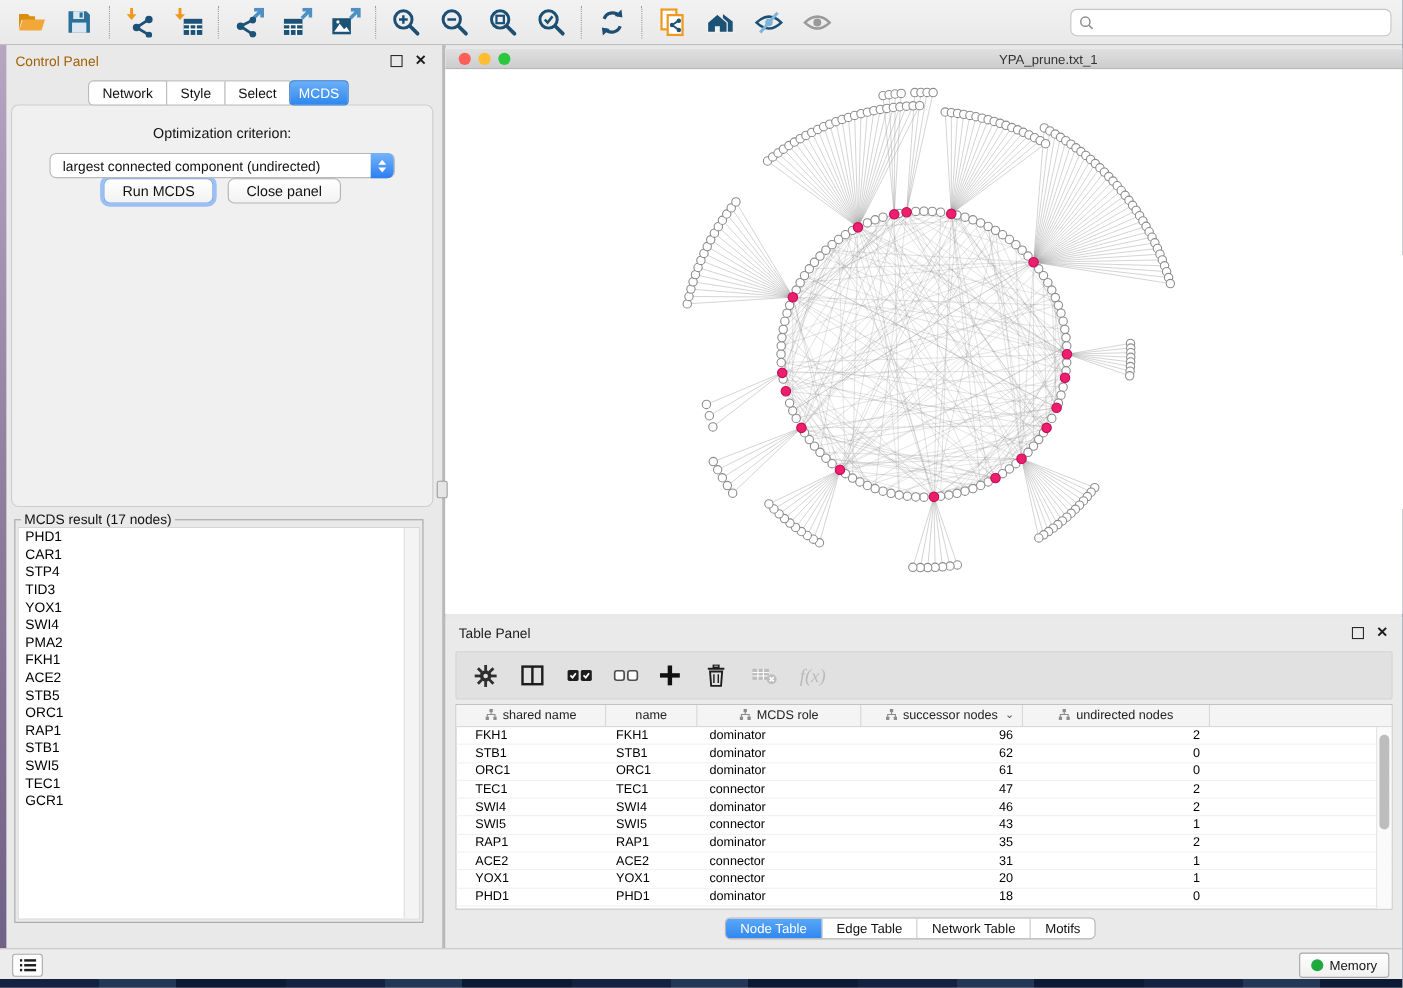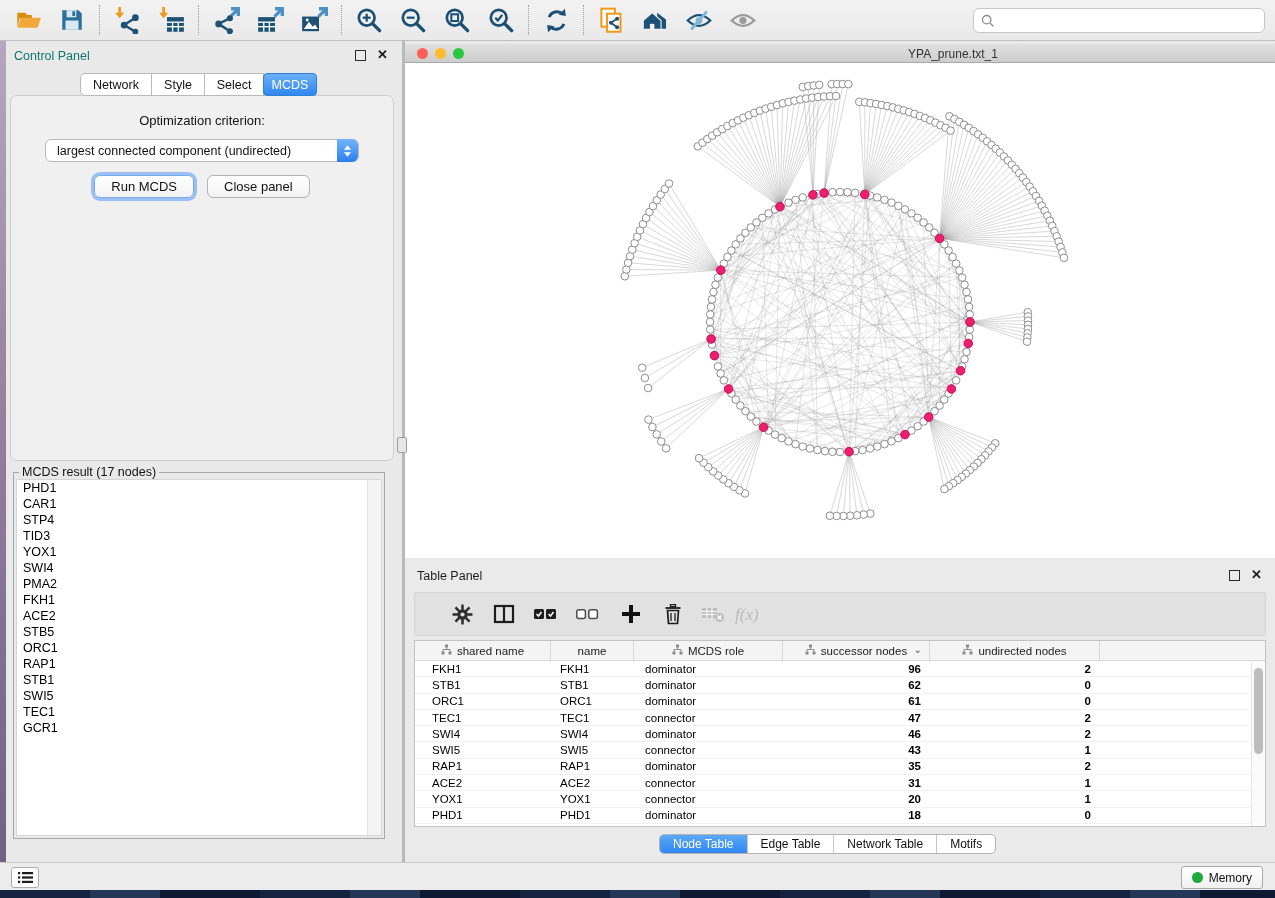--- a/index.html
+++ b/index.html
@@ -18,42 +18,42 @@
   .search-wrap input { border:none; outline:none; flex:1; height:21px; font-size:12px; background:transparent; margin-left:5px; }
 
   
   .wp-left { position:absolute; left:0; top:41px; width:6px; height:849px;
     background:linear-gradient(#b5a6c2,#937f9f 45%,#6e5f85); }
   .wp-bottom { position:absolute; left:0; top:890px; width:1275px; height:8px;
     background:repeating-linear-gradient(90deg,#15223f 0 90px,#253756 90px 160px,#0e1a33 160px 260px); }
 
   
   .control-panel { position:absolute; left:6px; top:41px; width:396px; height:821px; background:#e9e9e9; }
-  .cp-title { position:absolute; left:8px; top:8px; font-size:12.5px; color:#0f766e; }
+  .cp-title { position:absolute; left:8px; top:8px; font-size:12.5px; color:#a16207; }
   .panel-float { position:absolute; width:11px; height:11px; border:1.6px solid #2b2b2b; top:9px; }
   .panel-close { position:absolute; top:6px; font-size:13px; font-weight:bold; color:#1c1c1c; }
   .cp-float { right:36px; } .cp-close { right:14px; }
 
   .cp-tabs { position:absolute; left:74px; top:32px; display:flex; height:23px; font-size:12.5px; z-index:2; }
   .cp-tab { background:#fff; border:1px solid #b9b9b9; margin-left:-1px;
     display:flex; align-items:center; justify-content:center; color:#111; }
   .cp-tab.first { border-radius:5px 0 0 5px; margin-left:0; }
   .cp-tab.selected { background:linear-gradient(#6cb0f8,#2f87f0); color:#fff; border-color:#2f7fd8; border-radius:4px; }
 
   .cp-content { position:absolute; left:4px; top:54px; width:384px; height:366px;
     background:#f0f0f0; border:1px solid #cdcdcd; border-radius:7px;
     display:flex; flex-direction:column; align-items:center; }
   .crit-label { margin-top:17px; font-size:13px; color:#111; }
   .combo { margin-top:11px; width:314px; height:23px; background:#fff; border:1px solid #b9b9b9;
     border-radius:6px; position:relative; display:flex; align-items:center; }
   .combo-text { font-size:12.5px; color:#111; padding-left:11px; }
   .combo-stepper { position:absolute; right:0; top:-1px; width:21px; height:23px; border-radius:0 6px 6px 0;
     background:linear-gradient(#74b4fa,#2d7ef0); display:flex; flex-direction:column; align-items:center; justify-content:center; }
   .combo-stepper svg { display:block; }
-  .btn-row { margin-top:13px; display:flex; gap:13px; }
+  .btn-row { margin-top:0; display:flex; gap:13px; }
   .mac-btn { height:23px; background:linear-gradient(#ffffff,#f2f2f2); border:1px solid #b3b3b3;
     border-radius:6px; font-size:13px; color:#111; padding:0 16px; display:flex; align-items:center; }
   .mac-btn.focused { box-shadow:0 0 0 3px rgba(106,165,248,.65); border-color:#7aa8e8; }
 
   fieldset.mcds-group { position:absolute; left:7px; top:424px; width:372px; height:374px;
     border:1px solid #a6a6a6; background:transparent; }
   fieldset.mcds-group legend { font-size:12.5px; color:#111; margin-left:5px; padding:0 3px; }
   .mcds-list { position:absolute; left:2px; right:2px; top:0px; bottom:2px; background:#fff;
     border:1px solid #d6d6d6; overflow:hidden; }
   .mcds-item { font-size:12.5px; line-height:16px; padding-left:6px; color:#000; }
@@ -70,31 +70,31 @@
   .tl-red { left:12px; background:#ff5f57; } .tl-yellow { left:30px; background:#febc2e; } .tl-green { left:48px; background:#29c83f; }
   .net-title { position:absolute; left:548px; top:3px; transform:translateX(-50%); font-size:12px; color:#333; }
   .net-canvas { position:relative; width:870px; height:495px; background:#fff; overflow:hidden; }
 
   
   .table-panel { position:absolute; left:405px; top:561px; width:870px; height:301px; background:#eaeaea; }
   .tp-title { position:absolute; left:12px; top:8px; font-size:12.5px; color:#1c1c1c; }
   .tp-float { right:35px; } .tp-close { right:13px; }
   .tp-toolbar { position:absolute; left:9px; top:31px; width:852px; height:44px; background:#e1e1e1;
     border:1px solid #d4d4d4; border-radius:2px; display:flex; align-items:center; padding-left:16px; }
-  .tpi { width:42px; display:flex; justify-content:flex-end; align-items:center; }
+  .tpi { width:42px; display:flex; justify-content:flex-start; align-items:center; }
 
   .tp-table { position:absolute; left:9px; top:79px; width:852px; height:187px; background:#fff; border:1px solid #c2c2c2; }
   .tp-head { display:flex; height:20px; background:#f4f4f4; border-bottom:1px solid #d8d8d8; }
   .th { display:flex; align-items:center; justify-content:center; gap:5px; border-right:1px solid #d8d8d8;
     font-size:11.5px; color:#222; position:relative; }
   .th .sort { position:absolute; right:7px; top:3px; font-size:10px; color:#555; }
   .tp-body { position:relative; }
   .tr { display:flex; height:16.3px; align-items:center; border-bottom:1px solid #f1f1f1; }
   .td { font-size:11.5px; color:#000; overflow:hidden; white-space:nowrap; }
-  .td.num { text-align:right;font-weight:bold; }
+  .td.num { text-align:right; }
   .tp-scroll { position:absolute; right:0; top:20px; bottom:0; width:14px; background:#fafafa; border-left:1px solid #e4e4e4; }
   .tp-thumb { position:absolute; left:2px; top:7px; width:9px; height:86px; background:#bdbdbd; border-radius:5px; }
 
   .tp-tabs { position:absolute; left:254px; top:273px; height:20px; display:flex; background:#fff;
     border:1px solid #b3b3b3; border-radius:5px; overflow:hidden; font-size:12px; }
   .tp-tab { display:flex; align-items:center; padding:0 13px; border-left:1px solid #c9c9c9; color:#111; }
   .tp-tab:first-child { border-left:none; }
   .tp-tab.selected { background:linear-gradient(#5ba8f8,#2f87f0); color:#fff; }
 
   

